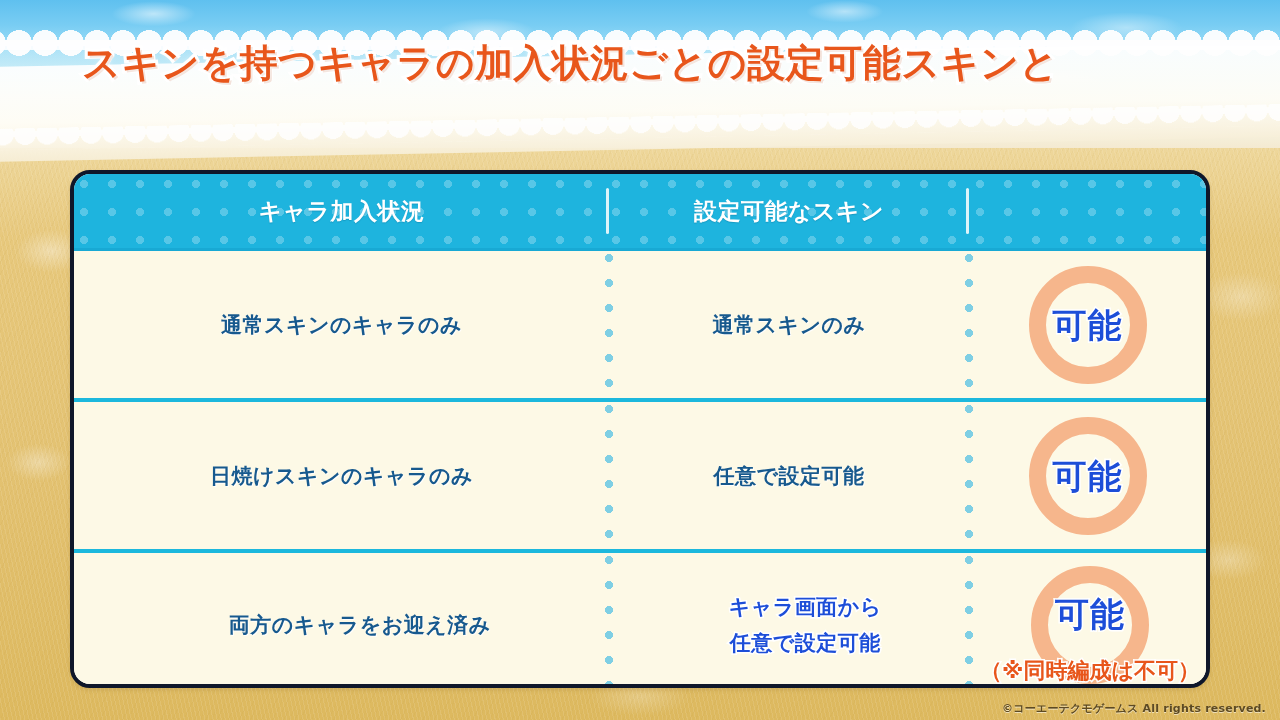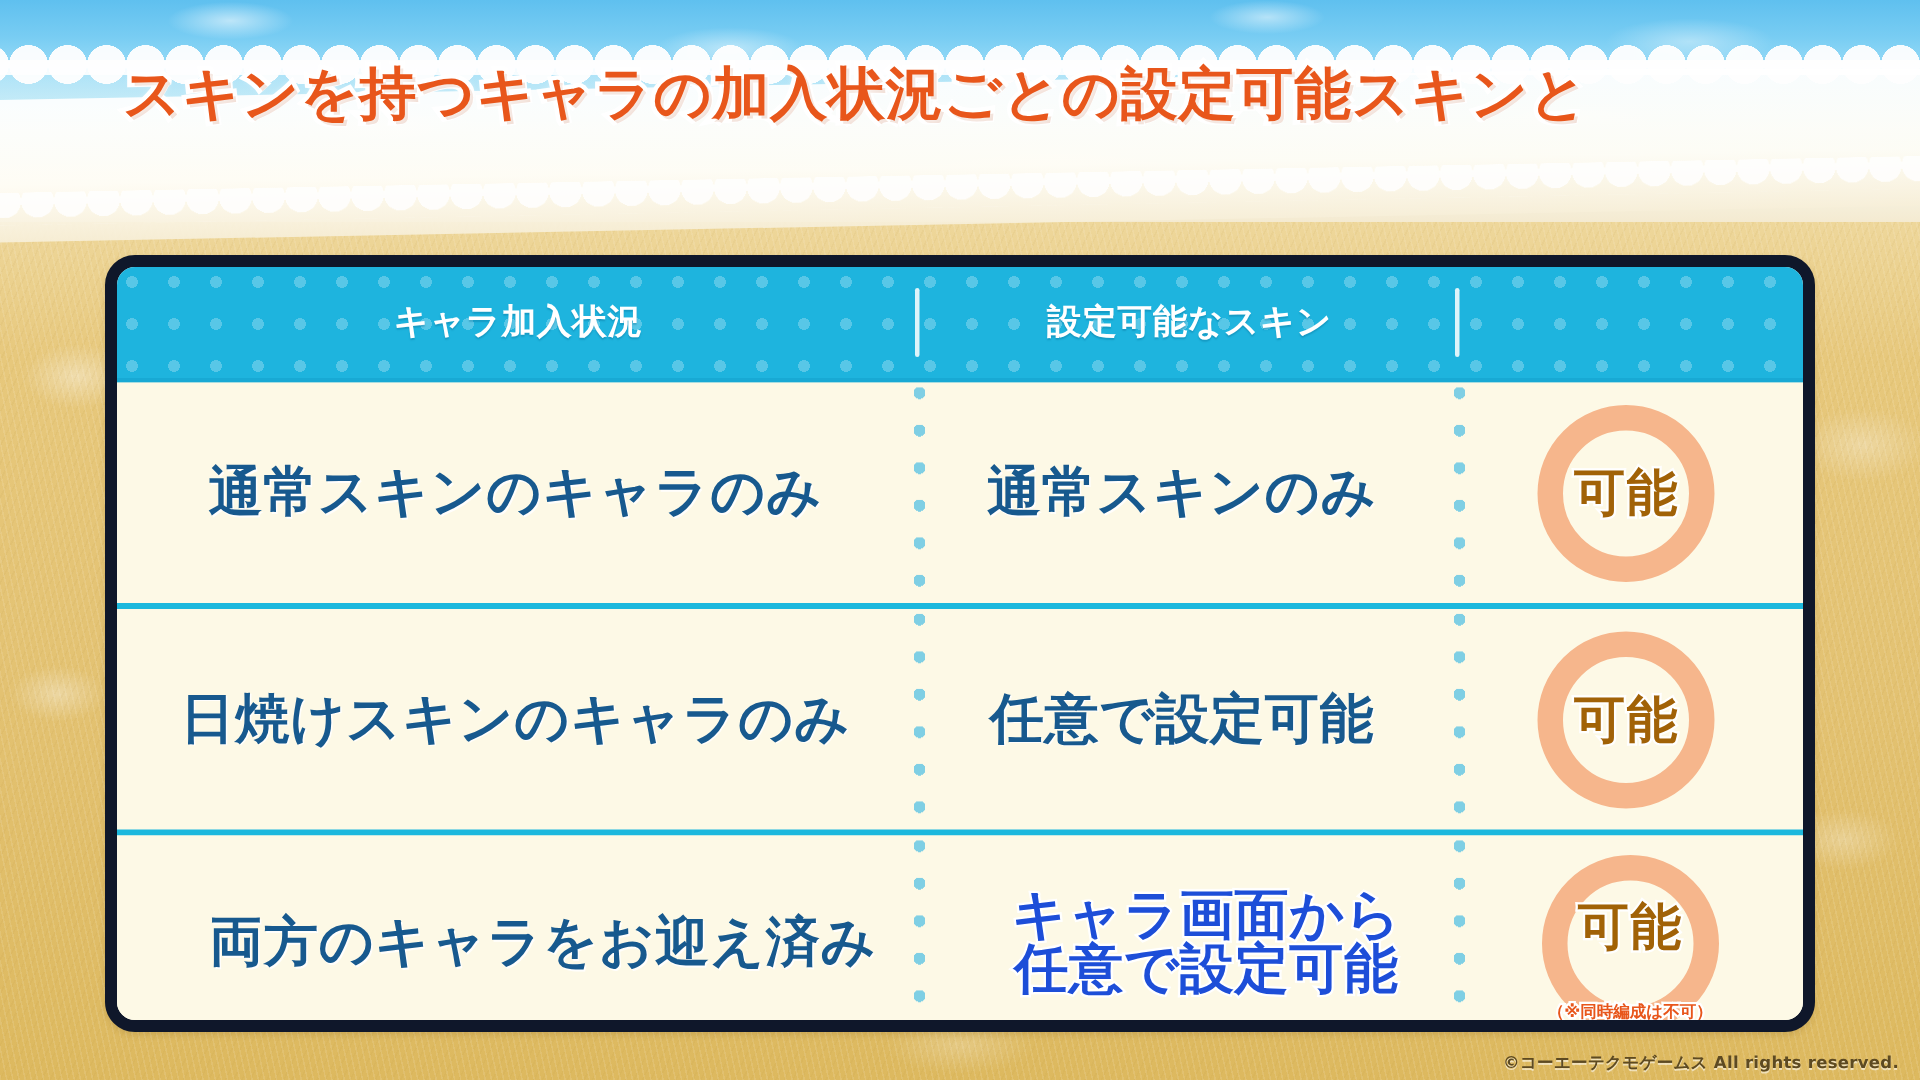--- a/index.html
+++ b/index.html
@@ -150,21 +150,21 @@
     white-space: nowrap;
   }
 
   
   .table-card {
     position: absolute;
     left: 70px;
     top: 170px;
     width: 1140px;
     height: 518px;
-    border: 8px solid #0f172a;
+    border: 4px solid #0f172a;
     border-radius: 20px;
     background: #fdf9e6;
     box-sizing: border-box;
     overflow: hidden;
     z-index: 5;
     box-shadow: 0 2px 4px rgba(120,90,30,.18);
   }
 
   
   .thead {
@@ -217,21 +217,21 @@
     align-items: center;
     justify-content: center;
     text-align: center;
     height: 100%;
     box-sizing: border-box;
   }
 
   .cell-text {
     color: #17598e;
     font-weight: 700;
-    font-size: 36px;
+    font-size: 21px;
     line-height: 36px;
     letter-spacing: .5px;
     text-shadow: 1px 1px 0 rgba(255,255,255,.85);
     white-space: pre-line;
   }
   .cell-text.accent {
     color: #1d4ed8;
     -webkit-text-stroke: 3px #ffffff;
     paint-order: stroke fill;
     text-shadow: 0 0 3px rgba(255,255,255,.9);
@@ -263,38 +263,38 @@
     position: absolute;
     left: 0; top: 0;
     width: 118px;
     height: 118px;
     border: 17px solid #f6b68c;
     border-radius: 50%;
     box-sizing: border-box;
   }
   .verdict-label {
     position: relative;
-    color: #a16207;
+    color: #1d4ed8;
     font-weight: 700;
     font-size: 34px;
     line-height: 36px;
     letter-spacing: 1px;
     -webkit-text-stroke: 3px #ffffff;
     paint-order: stroke fill;
   }
   .verdict.with-note .verdict-label { transform: translateY(-11px); }
   .verdict-note {
     position: absolute;
     left: 50%;
     bottom: 4px;
     transform: translateX(-50%);
     white-space: nowrap;
     color: #e8561b;
     font-weight: 700;
-    font-size: 11px;
+    font-size: 22px;
     line-height: 19px;
     -webkit-text-stroke: 3px #ffffff;
     paint-order: stroke fill;
   }
 
   
   .copyright {
     position: absolute;
     right: 14px;
     bottom: 4px;

